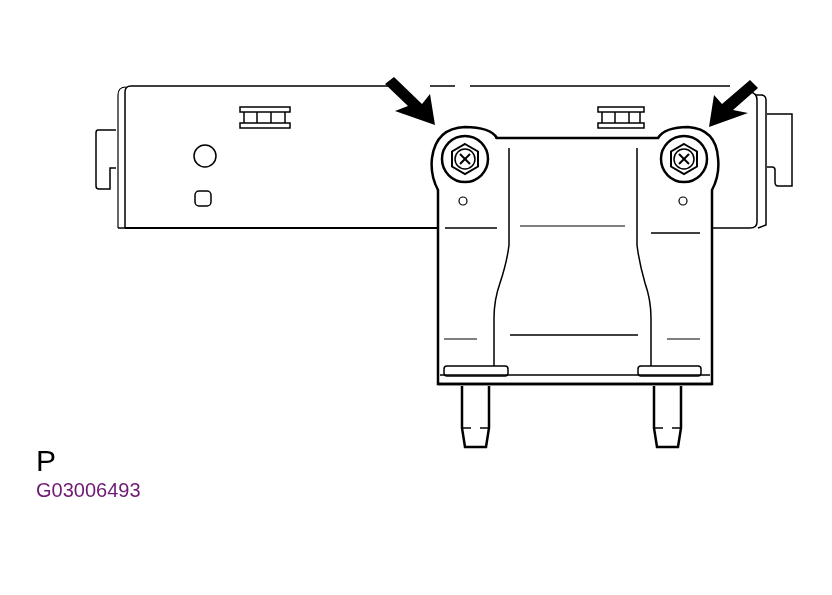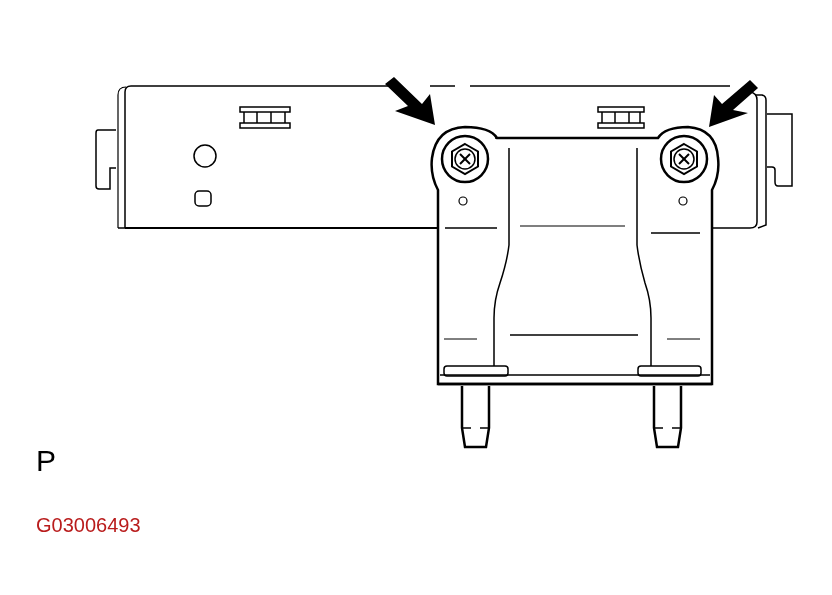--- a/index.html
+++ b/index.html
@@ -4,22 +4,22 @@
 <style>
   html, body { margin: 0; padding: 0; background: #ffffff; }
   body { width: 832px; height: 595px; position: relative; overflow: hidden; }
   #diagram { position: absolute; left: 0; top: 0; }
   .label-view {
     position: absolute; left: 36px; top: 446px;
     font-family: "Liberation Sans", sans-serif; font-size: 30px; color: #000;
     line-height: 1;
   }
   .label-id {
-    position: absolute; left: 36px; top: 515px;
-    font-family: "Liberation Sans", sans-serif; font-size: 20px; color: #b91c1c;
+    position: absolute; left: 36px; top: 480px;
+    font-family: "Liberation Sans", sans-serif; font-size: 20px; color: #701a75;
     line-height: 1;
   }
 </style>
 </head>
 <body>
 
 <svg id="diagram" width="832" height="595" viewBox="0 0 832 595" xmlns="http://www.w3.org/2000/svg">
   <g fill="none" stroke="#000" stroke-width="1.5">
 
     <g>

